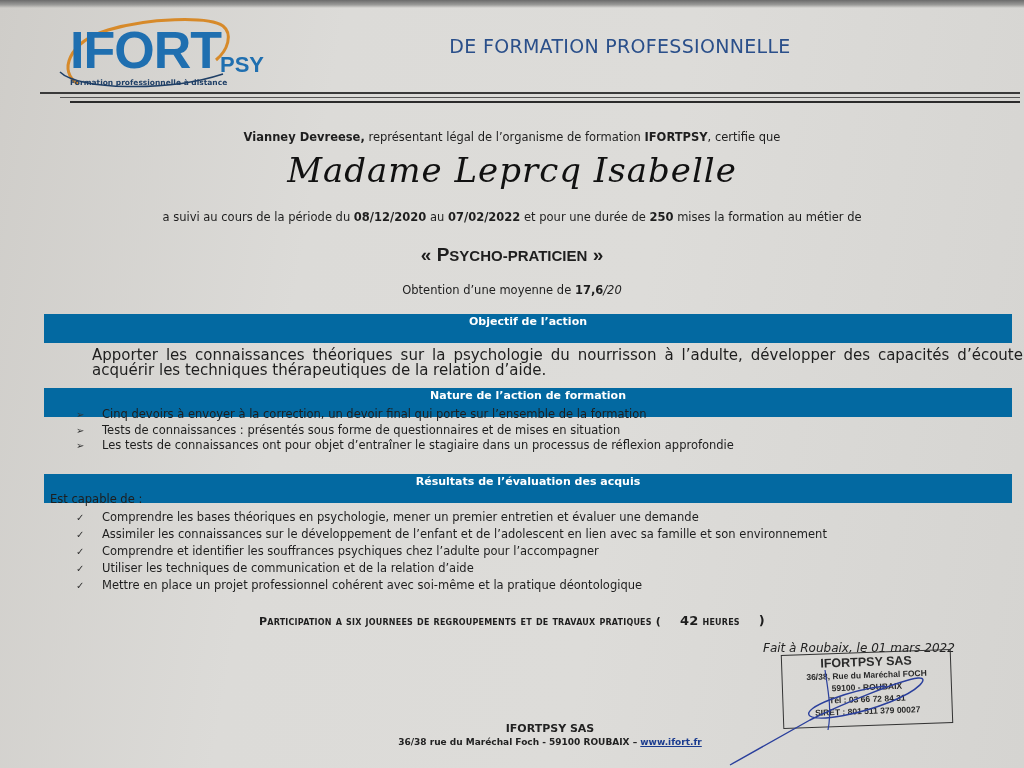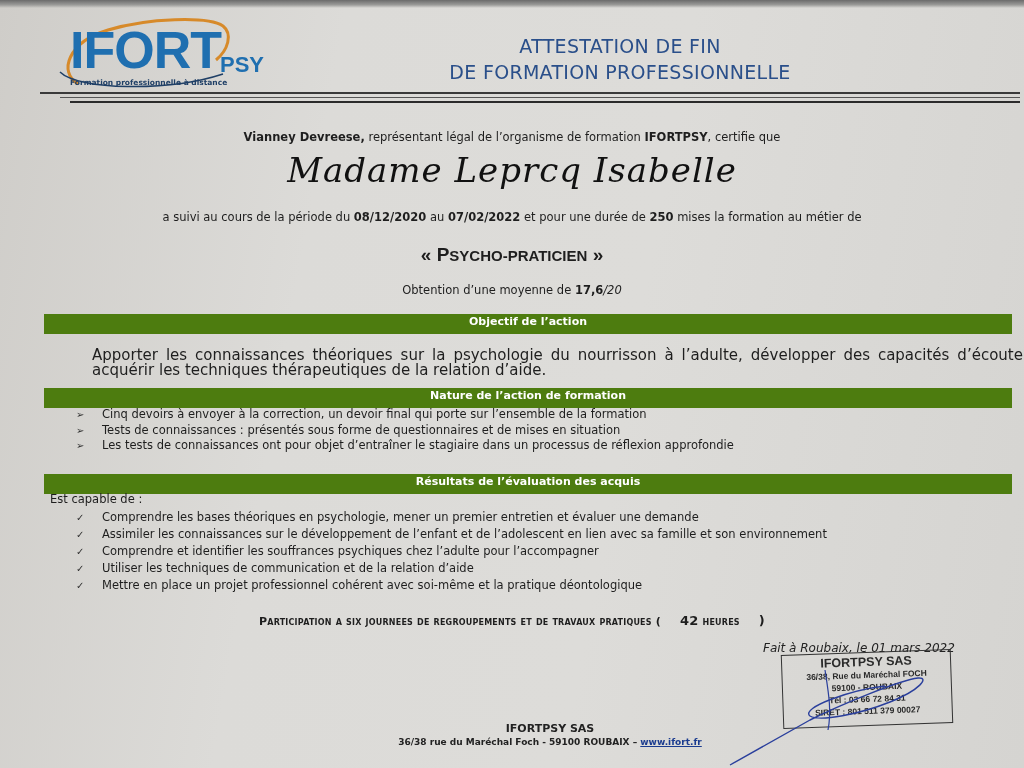--- a/index.html
+++ b/index.html
@@ -25,21 +25,21 @@
   .rule.r3 { top: 101px; left: 70px; width: 950px; height: 2px; background: #2b2b2b; }
   .line { position: absolute; left: 0; width: 1024px; text-align: center; font-size: 11.5px; white-space: nowrap; }
   .certifier { top: 130px; }
   .name { position: absolute; left: 0; top: 150px; width: 1024px; text-align: center;
     font-family: "DejaVu Serif", serif; font-style: italic; font-size: 34px; color: #111; letter-spacing: 1px; }
   .period { top: 210px; font-size: 11.5px; }
   .job { top: 244px; font-family: "Liberation Sans", sans-serif; font-weight: bold; font-size: 19px; }
   .job .sc { font-size: 15px; margin-top: 44px; }
   .average { top: 283px; font-size: 11.5px; }
   .average i { font-style: italic; }
-  .bar { position: absolute; left: 44px; width: 968px; height: 20px; background: #4d7c0f;
+  .bar { position: absolute; left: 44px; width: 968px; height: 29px; background: #0369a1;
     color: #fff; font-size: 11px; font-weight: bold; text-align: center; line-height: 15px; }
   .bar.b1 { top: 314px; }
   .bar.b2 { top: 388px; }
   .bar.b3 { top: 474px; }
   .para { position: absolute; left: 52px; top: 348px; width: 954px; font-size: 15px; line-height: 15px; text-align: justify; margin-left: 40px; }
   ul.list { position: absolute; margin: 0; padding: 0; list-style: none; font-size: 11.5px; }
   ul.list li { position: relative; padding-left: 26px; white-space: nowrap; }
   ul.nature { left: 76px; top: 407px; }
   ul.nature li { line-height: 15.5px; }
   ul.results { left: 76px; top: 509px; }
@@ -68,21 +68,20 @@
   <svg class="swoosh" width="210" height="80" viewBox="0 0 210 80">
     <path d="M30 72 C 10 60, 20 30, 60 18 C 100 6, 160 4, 175 14 C 185 22, 180 38, 168 48" fill="none" stroke="#d78a2a" stroke-width="3"></path>
     <path d="M12 60 C 30 78, 120 80, 175 62" fill="none" stroke="#1f3f66" stroke-width="1.5"></path>
   </svg>
   <span class="ifort">IFORT</span>
   <span class="psy">PSY</span>
   <span class="tagline">Formation professionnelle à distance</span>
 </div>
 
 <div class="title">
-  <div>ATTESTATION DE FIN</div>
   <div>DE FORMATION PROFESSIONNELLE</div>
 </div>
 
 <div class="rule r1"></div>
 <div class="rule r2"></div>
 <div class="rule r3"></div>
 
 <div class="line certifier">
   <b>Vianney Devreese,</b><span> représentant légal de l’organisme de formation </span><b>IFORTPSY</b><span>, certifie que</span>
 </div>

